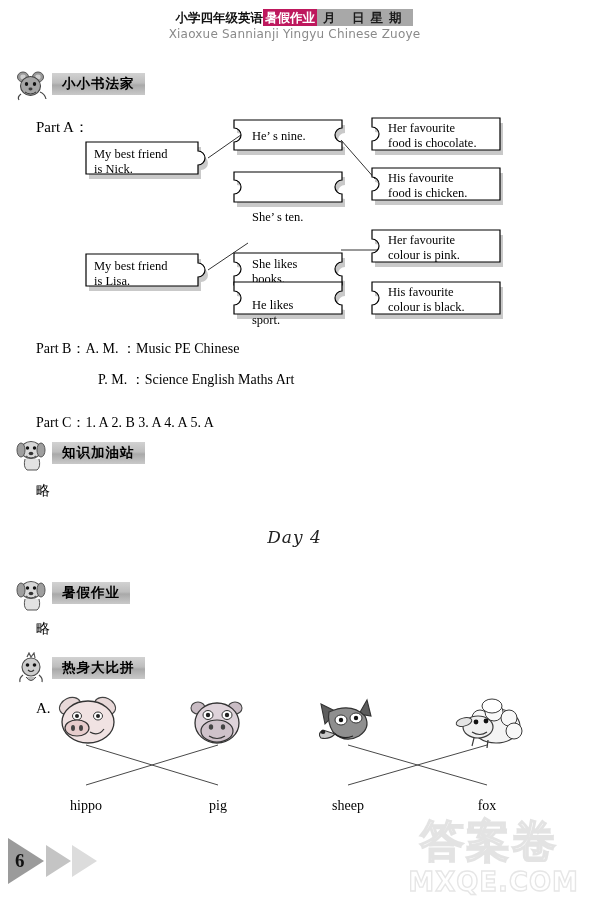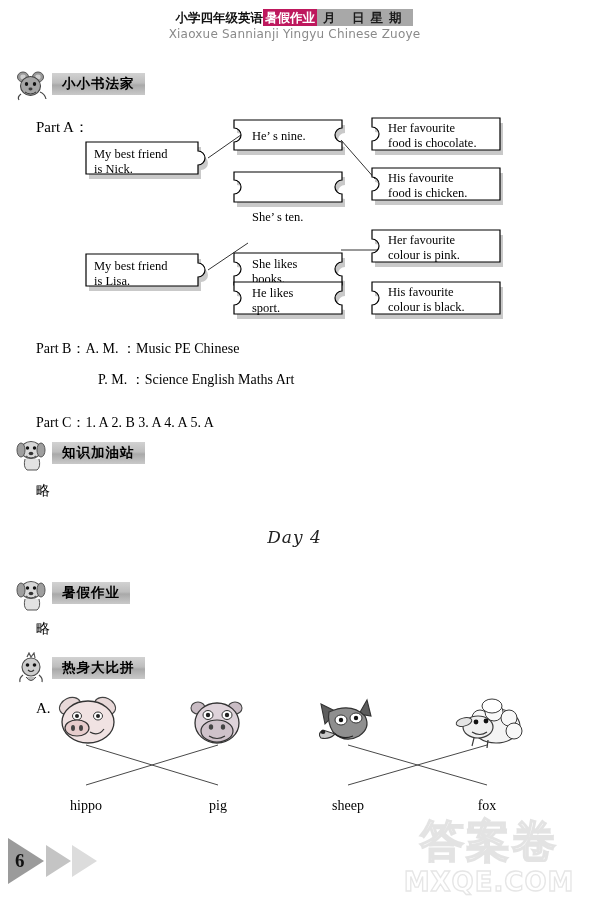--- a/index.html
+++ b/index.html
@@ -202,20 +202,21 @@
     line-height: 52px;
   }
   #wm-en {
     font-family: "DejaVu Sans", sans-serif;
     font-size: 26px;
     font-weight: bold;
     color: #ffffff;
     -webkit-text-stroke: 1.3px #e6e6e6;
     letter-spacing: 1px;
     line-height: 30px;
+    text-align: right;
   }
 </style>
 </head>
 <body>
 
 <div id="page-header">
   <div class="hdr-line1">
     <span class="hdr-cn-title">小学四年级英语</span><span class="hdr-black-box">暑假作业</span><span class="hdr-gray-box">月  日星期</span>
   </div>
   <div class="hdr-line2">Xiaoxue Sannianji Yingyu Chinese Zuoye</div>
@@ -323,21 +324,21 @@
   </svg>
   <div class="puzzle-label" style="left:18px; top:5px;">Her favourite
 colour is pink.</div>
 </div>
 
 <div class="puzzle" style="left:232px; top:280px;">
   <svg width="122" height="44" viewBox="0 0 122 44">
     <path d="M5 7 h108 v9 a7 7 0 0 0 0 14 v9 h-108 v-9 a7 7 0 0 0 0 -14 z" fill="#c9c9c9"></path>
     <path d="M2 2 h108 v9 a7 7 0 0 0 0 14 v9 h-108 v-9 a7 7 0 0 0 0 -14 z" fill="#ffffff" stroke="#000" stroke-width="1.2"></path>
   </svg>
-  <div class="puzzle-label" style="left:20px; top:6px;">He likes
+  <div class="puzzle-label" style="left:20px; top:18px;">He likes
 sport.</div>
 </div>
 
 <div class="puzzle" style="left:370px; top:280px;">
   <svg width="148" height="46" viewBox="0 0 148 46">
     <path d="M5 7 h128 v32 h-128 v-9 a7 7 0 0 0 0 -14 z" fill="#c9c9c9"></path>
     <path d="M2 2 h128 v32 h-128 v-9 a7 7 0 0 0 0 -14 z" fill="#ffffff" stroke="#000" stroke-width="1.2"></path>
   </svg>
   <div class="puzzle-label" style="left:18px; top:5px;">His favourite
 colour is black.</div>

